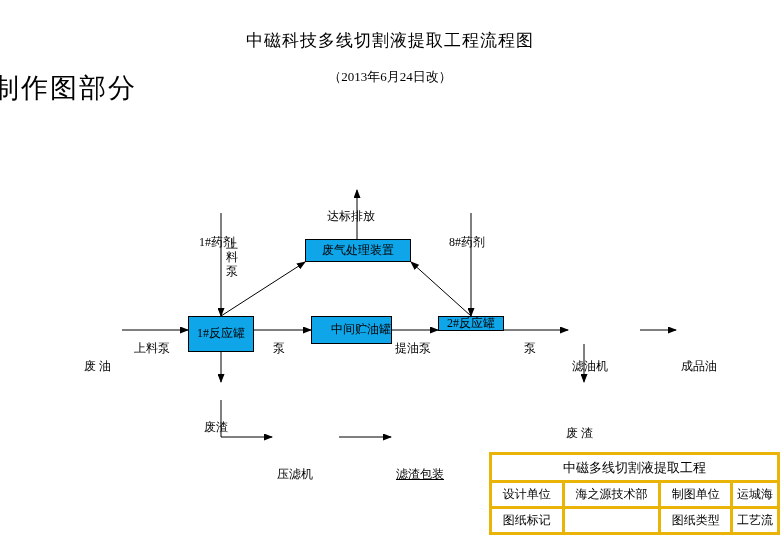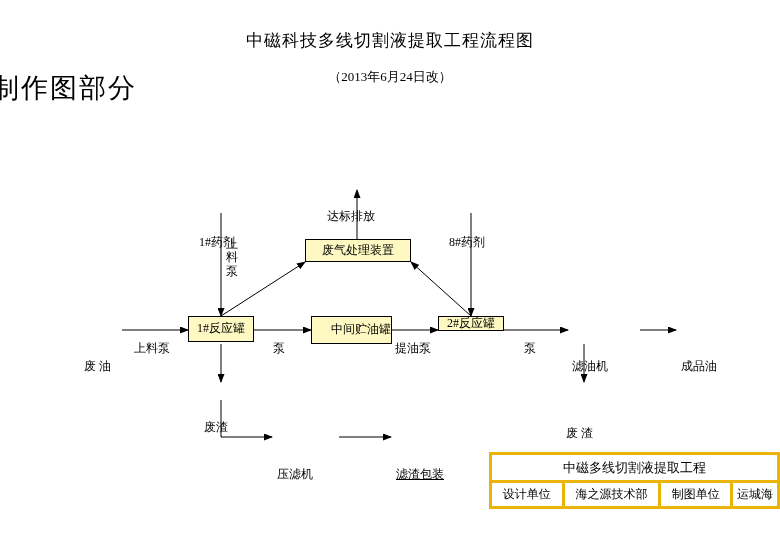--- a/index.html
+++ b/index.html
@@ -36,21 +36,21 @@
   }
   .bigleft {
     left: -8px; top: 70px;
     font-size: 27px;
     letter-spacing: 2px;
     white-space: nowrap;
   }
   .box {
     box-sizing: border-box;
     border: 1px solid #000;
-    background: #fef9c3;
+    background: #0ea5e9;
     text-align: center;
     font-size: 12px;
     line-height: 1.15;
     display: flex;
     align-items: center;
     justify-content: center;
   }
   .lbl {
     font-size: 12px;
     white-space: nowrap;
@@ -131,21 +131,21 @@
       <line x1="221" y1="437" x2="272" y2="437" marker-end="url(#arrow)"></line>
 
       <line x1="339" y1="437" x2="391" y2="437" marker-end="url(#arrow)"></line>
 
       <line x1="584" y1="344" x2="584" y2="382" marker-end="url(#arrow)"></line>
     </g>
   </svg>
 
   <div class="abs lbl" style="left:84px; top:322px;">废   油</div>
 
-  <div class="abs box" style="left:188px; top:316px; width:66px; height:26px;">1#反应罐</div>
+  <div class="abs box" style="left:188px; top:316px; width:66px; height:36px;">1#反应罐</div>
 
   <div class="abs box" style="left:311px; top:316px; width:81px; height:28px;padding-left:19px;">中间贮油罐</div>
 
   <div class="abs box" style="left:438px; top:316px; width:66px; height:15px;">2#反应罐</div>
 
   <div class="abs lbl" style="left:572px; top:322px;">滤油机</div>
 
   <div class="abs lbl" style="left:681px; top:322px;">成品油</div>
 
   <div class="abs box" style="left:305px; top:239px; width:106px; height:23px;">废气处理装置</div>
@@ -173,16 +173,22 @@
     <tbody>
         <tr>
       <td class="head" colspan="4">中磁多线切割液提取工程</td>
     </tr>
     <tr>
       <td style="width:74px;">设计单位</td>
       <td style="width:98px;">海之源技术部</td>
       <td style="width:72px;">制图单位</td>
       <td>运城海</td>
     </tr>
+    <tr>
+      <td>图纸标记</td>
+      <td></td>
+      <td>图纸类型</td>
+      <td>工艺流</td>
+    </tr>
   </tbody>
     </table>
 
 </div>
 
 </body></html>

